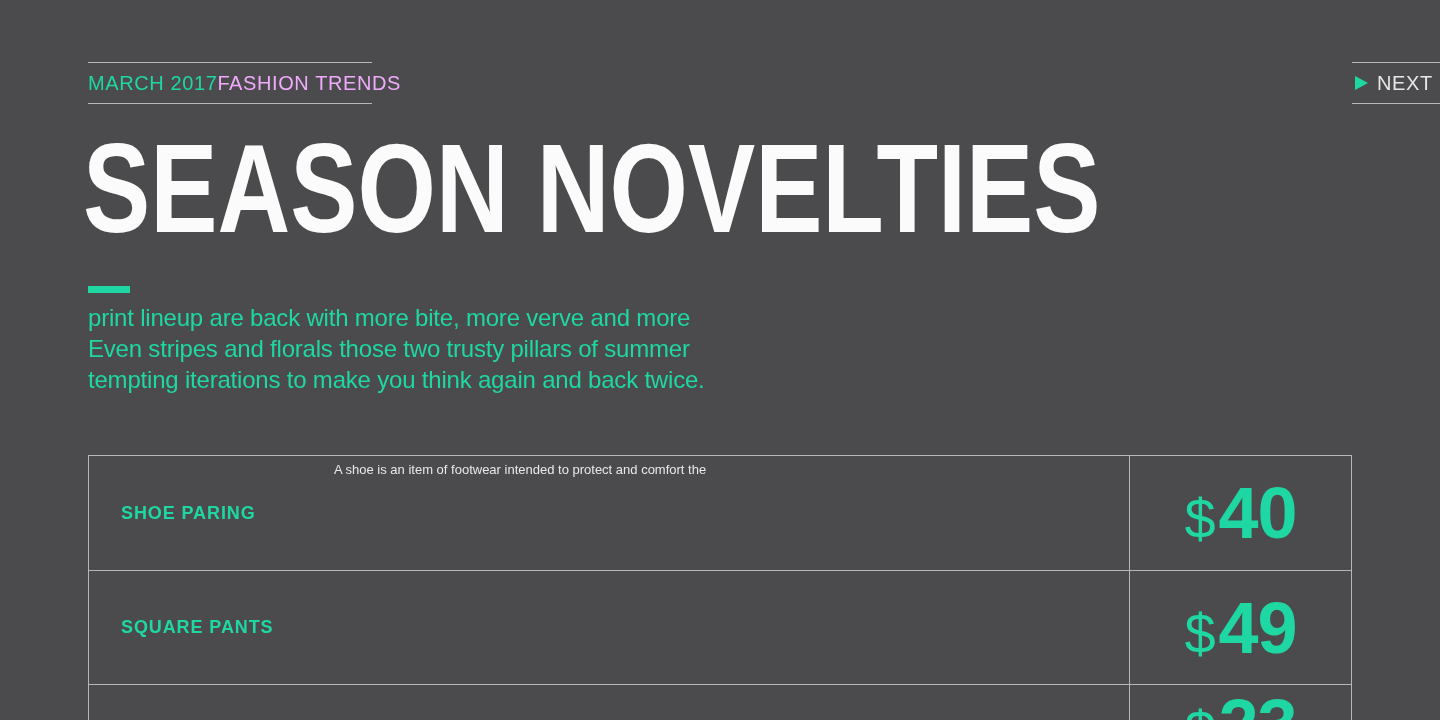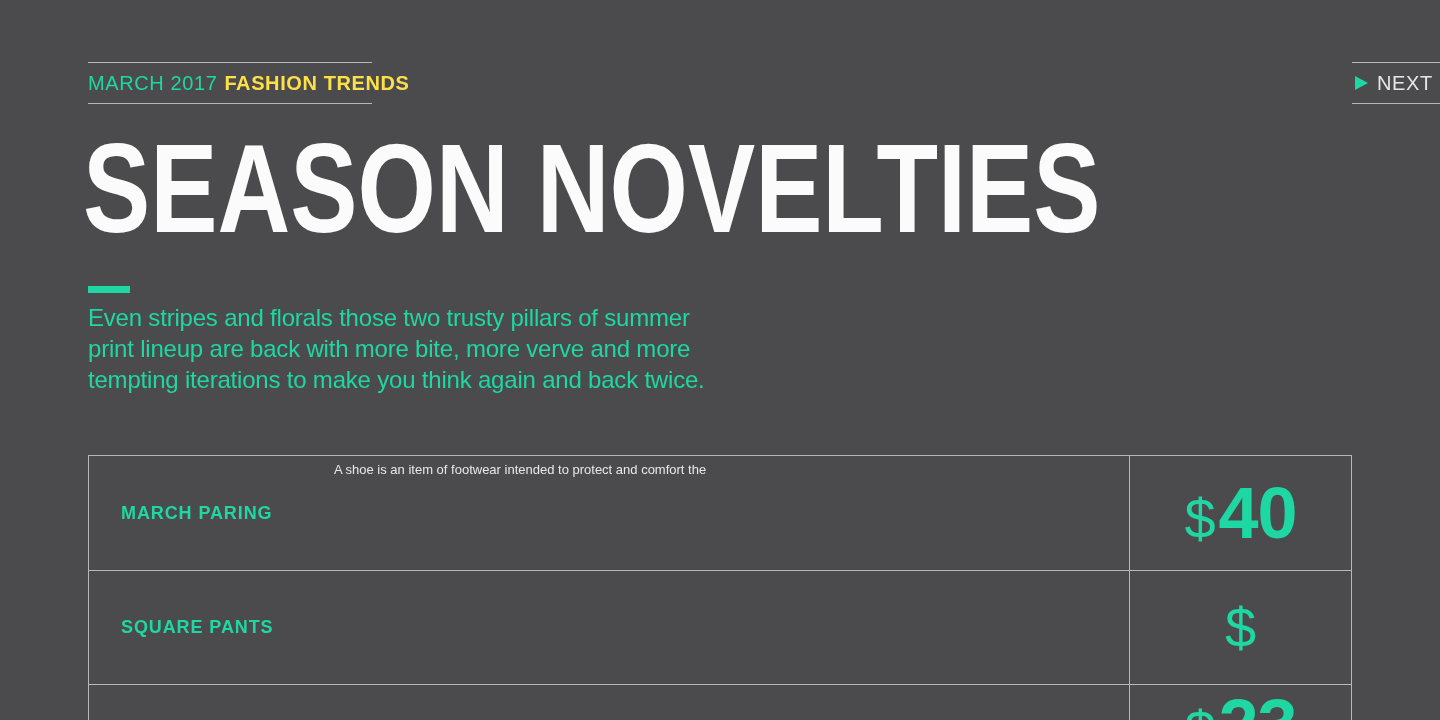--- a/index.html
+++ b/index.html
@@ -13,25 +13,25 @@
   body{
     background:var(--bg);
     font-family:"Liberation Sans", sans-serif;
     position:relative;
   }
   
   .kicker{
     position:absolute;left:88px;top:62px;width:284px;height:42px;
     border-top:1.5px solid var(--line);
     border-bottom:1.5px solid var(--line);
-    display:flex;align-items:center;gap:7px;
+    display:flex;align-items:center;
     font-size:20px;letter-spacing:.6px;white-space:nowrap;
   }
   .kicker .hl{color:var(--accent);}
-  .kicker .rest{color:#fde047;font-weight:bold;}
+  .kicker .rest{color:#f0abfc;}
   
   .next-page{
     position:absolute;left:1352px;top:62px;width:140px;height:42px;
     border-top:1.5px solid var(--line);
     border-bottom:1.5px solid var(--line);
     display:flex;align-items:center;gap:9px;padding-left:3px;
     font-size:20px;letter-spacing:.6px;color:#e6e6e6;white-space:nowrap;
     cursor:pointer;
   }
   .tri{
@@ -95,46 +95,47 @@
 <div class="next-page">
   <span class="tri"></span>
   <span>NEXT PAGE</span>
 </div>
 
 <h1 class="title">SEASON NOVELTIES</h1>
 
 <div class="dash"></div>
 
 <div class="intro">
+  <div>print lineup are back with more bite, more verve and more</div>
   <div>Even stripes and florals those two trusty pillars of summer</div>
-  <div>print lineup are back with more bite, more verve and more</div>
   <div>tempting iterations to make you think again and back twice.</div>
 </div>
 
 <div class="table" id="products-table">
   <div class="row">
-    <div class="cell-name">MARCH PARING</div>
+    <div class="cell-name">SHOE PARING</div>
     <div class="cell-desc">
         <div>A shoe is an item of footwear intended to protect and comfort the</div>
       </div>
     <div class="cell-price">
       <div class="price-wrap">
         <span class="cur">$</span>
         <span class="amt">40</span>
       </div>
     </div>
   </div>
 
   <div class="row">
     <div class="cell-name">SQUARE PANTS</div>
     <div class="cell-desc">
       </div>
     <div class="cell-price">
       <div class="price-wrap">
         <span class="cur">$</span>
+        <span class="amt">49</span>
       </div>
     </div>
   </div>
 
   <div class="row">
     <div class="cell-name"></div>
     <div class="cell-desc"></div>
     <div class="cell-price">
       <div class="price-wrap">
         <span class="cur">$</span>

